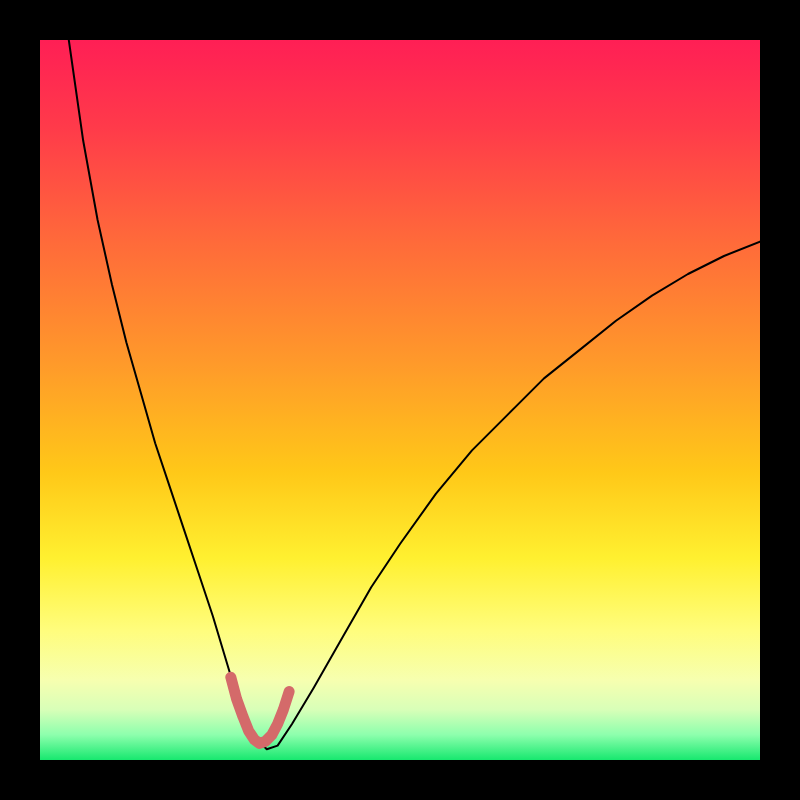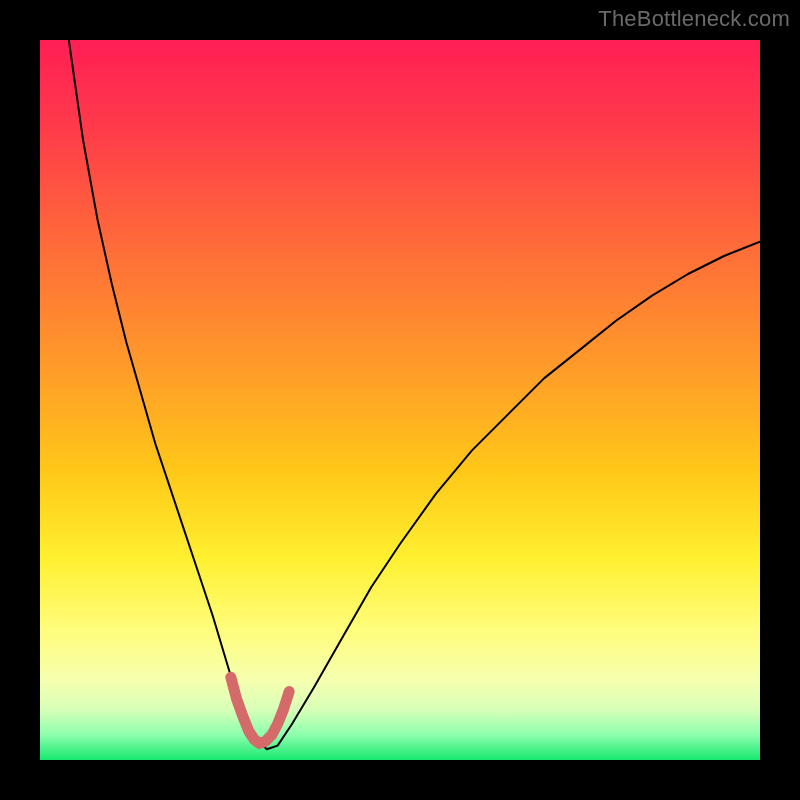--- a/index.html
+++ b/index.html
@@ -50,21 +50,20 @@
     font-weight: 500;
     letter-spacing: 0.2px;
     user-select: none;
   }
 </style>
 </head>
 <body>
 
 <div class="frame">
 
-  <div class="watermark">TheBottleneck.com</div>
 
   <div class="plot">
 
     <svg class="gradient" viewBox="0 0 720 720" preserveAspectRatio="none">
       <defs>
         <linearGradient id="bg-grad" x1="0" y1="0" x2="0" y2="1">
             <stop offset="0%" stop-color="#ff1f55"></stop>
             <stop offset="12%" stop-color="#ff3a4a"></stop>
             <stop offset="28.000000000000004%" stop-color="#ff6a3a"></stop>
             <stop offset="45%" stop-color="#ff9a2a"></stop>

